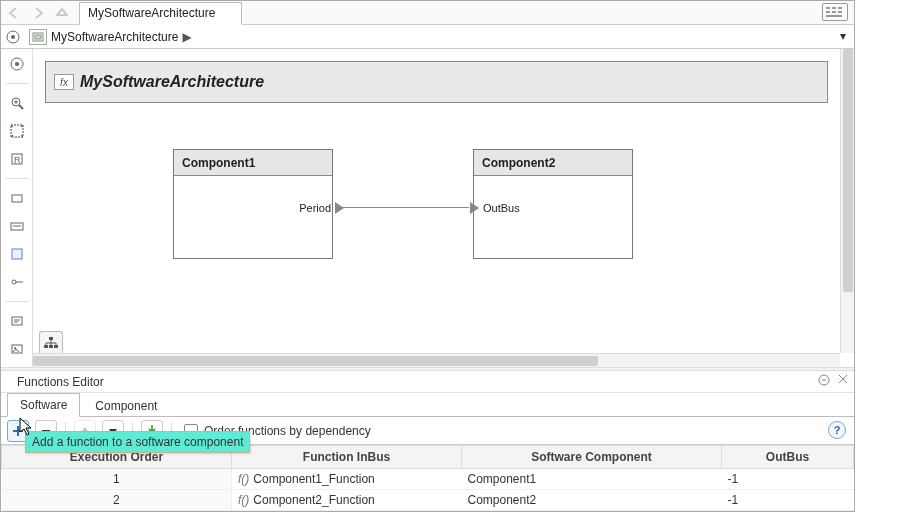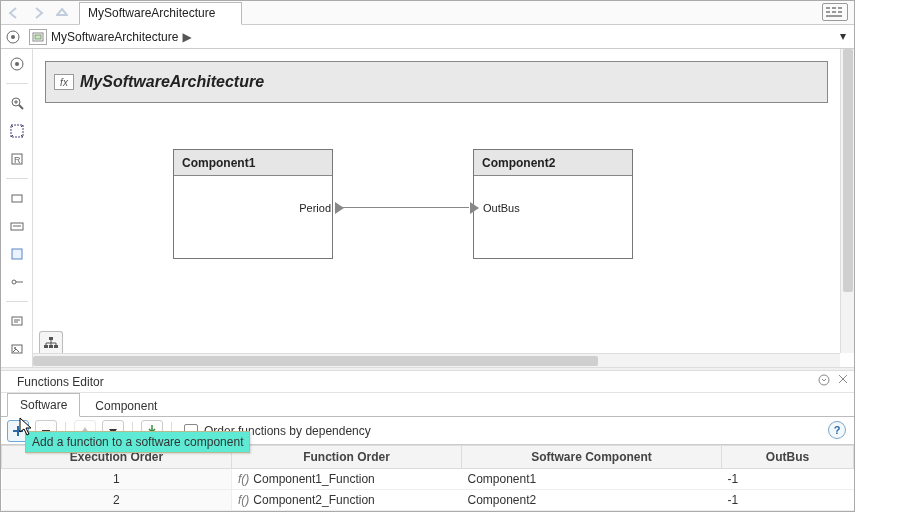--- a/index.html
+++ b/index.html
@@ -296,21 +296,21 @@
   <table class="table">
     <colgroup>
         <col style="width:230px">
         <col style="width:230px">
         <col style="width:260px">
         <col>
       </colgroup>
     <thead>
       <tr>
         <th>Execution Order</th>
-        <th>Function Order</th>
+        <th>Function InBus</th>
         <th>Software Component</th>
         <th>OutBus</th>
       </tr>
     </thead>
     <tbody>
       <tr>
         <td class="row-num">1</td>
         <td><span class="fx">f()</span><span>Component1_Function</span></td>
         <td>Component1</td>
         <td>-1</td>

